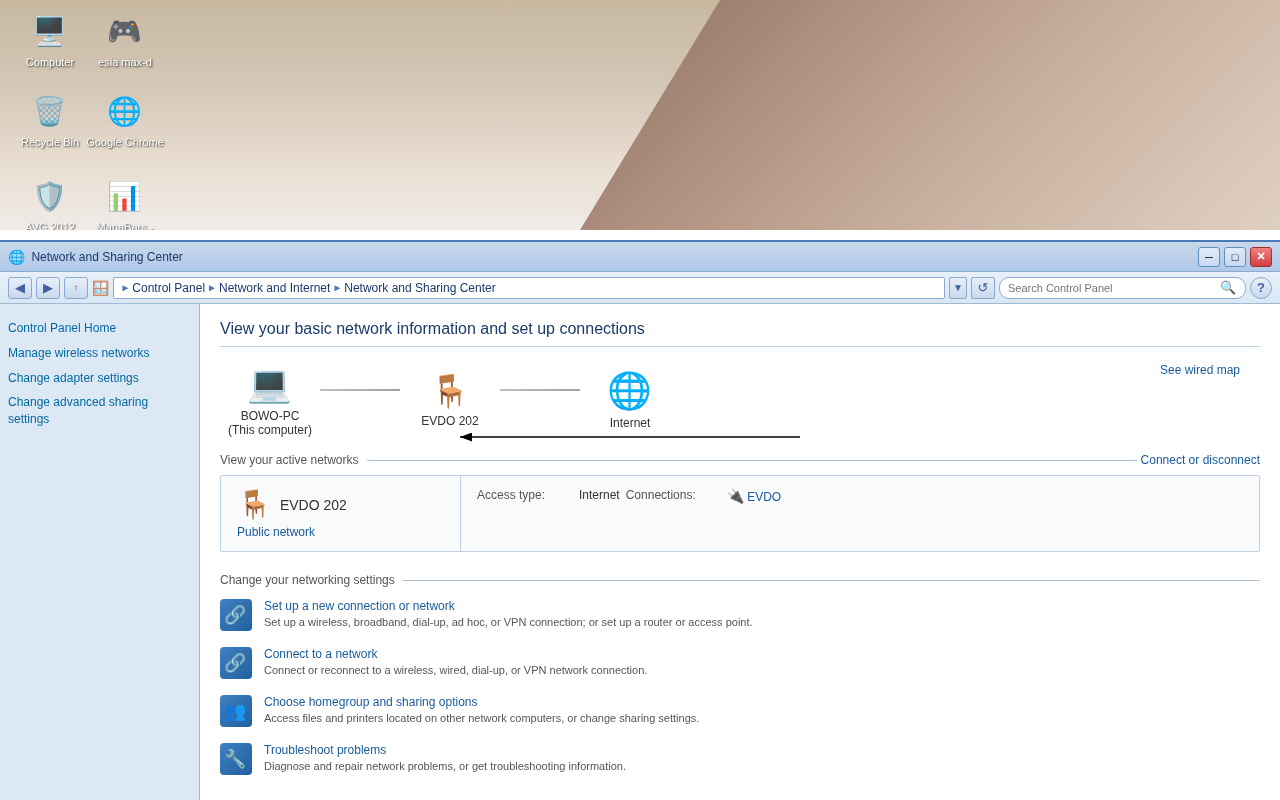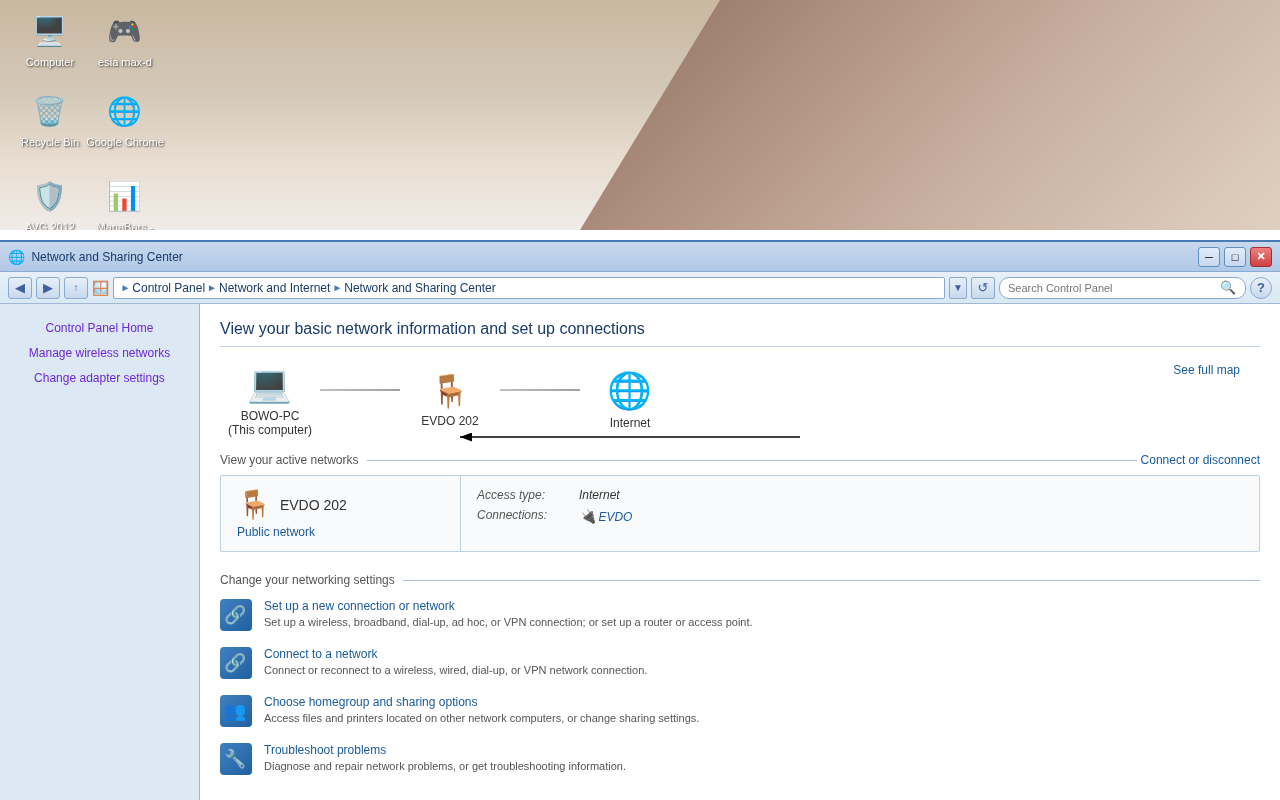--- a/index.html
+++ b/index.html
@@ -176,26 +176,25 @@
     
     #sidebar {
       width: 200px;
       background: #dce8f4;
       border-right: 1px solid #a0b8d0;
       padding: 12px 0;
     }
     .sidebar-link {
       display: block;
       padding: 4px 8px;
-      color: #6d28d9;
+      color: #0369a1;
       font-size: 12px;
       cursor: pointer;
       text-decoration: none;
       line-height: 1.4;
-      text-align: center;
     }
 
     
     #content {
       flex: 1;
       background: white;
       padding: 16px 20px;
       overflow-y: auto;
     }
     #content-title {
@@ -294,23 +293,22 @@
       display: flex;
       align-items: center;
       gap: 8px;
     }
     .bench-icon { font-size: 28px; }
     .network-name { font-size: 14px; color: #333; font-weight: 500; }
     .network-type { color: #1a5a9a; font-size: 12px; cursor: pointer; }
     #network-card-right {
       padding: 12px 16px;
       display: flex;
-      flex-direction: column;
+      flex-direction: row;
       gap: 6px;
-      font-style: italic;
     }
     .info-row {
       display: flex;
       gap: 12px;
       font-size: 12px;
     }
     .info-label { color: #555; min-width: 90px; }
     .info-value { color: #333; }
     .info-value.link { color: #1a5a9a; cursor: pointer; text-align: center; }
     .usb-icon { font-size: 14px; margin-right: 2px; }
@@ -425,20 +423,21 @@
     <div class="help-btn">?</div>
   </div>
 
   <div id="main-layout">
 
     <div id="sidebar">
       <div id="sidebar-items">
           <a class="sidebar-link">Control Panel Home</a>
           <a class="sidebar-link">Manage wireless networks</a>
           <a class="sidebar-link">Change adapter settings</a>
+          <a class="sidebar-link">Change advanced sharing settings</a>
         </div>
     </div>
 
     <div id="content">
       <div id="content-title">View your basic network information and set up connections</div>
 
       <div id="network-map">
         <div class="network-node">
           <div class="network-icon">💻</div>
           <div class="network-label">BOWO-PC<br>(This computer)</div>
@@ -446,21 +445,21 @@
         <div class="network-line"></div>
         <div class="network-node">
           <div class="network-icon" style="font-size:32px;">🪑</div>
           <div class="network-label">EVDO  202</div>
         </div>
         <div class="network-line"></div>
         <div class="network-node">
           <div class="network-icon">🌐</div>
           <div class="network-label">Internet</div>
         </div>
-        <span id="see-full-map">See full map</span>
+        <span id="see-full-map">See wired map</span>
       </div>
 
       <div id="active-networks-header">
         <span class="section-label">View your active networks</span>
         <div class="section-line"></div>
         <span class="section-action">Connect or disconnect</span>
       </div>
 
       <div id="network-card">
         <div id="network-card-left">

